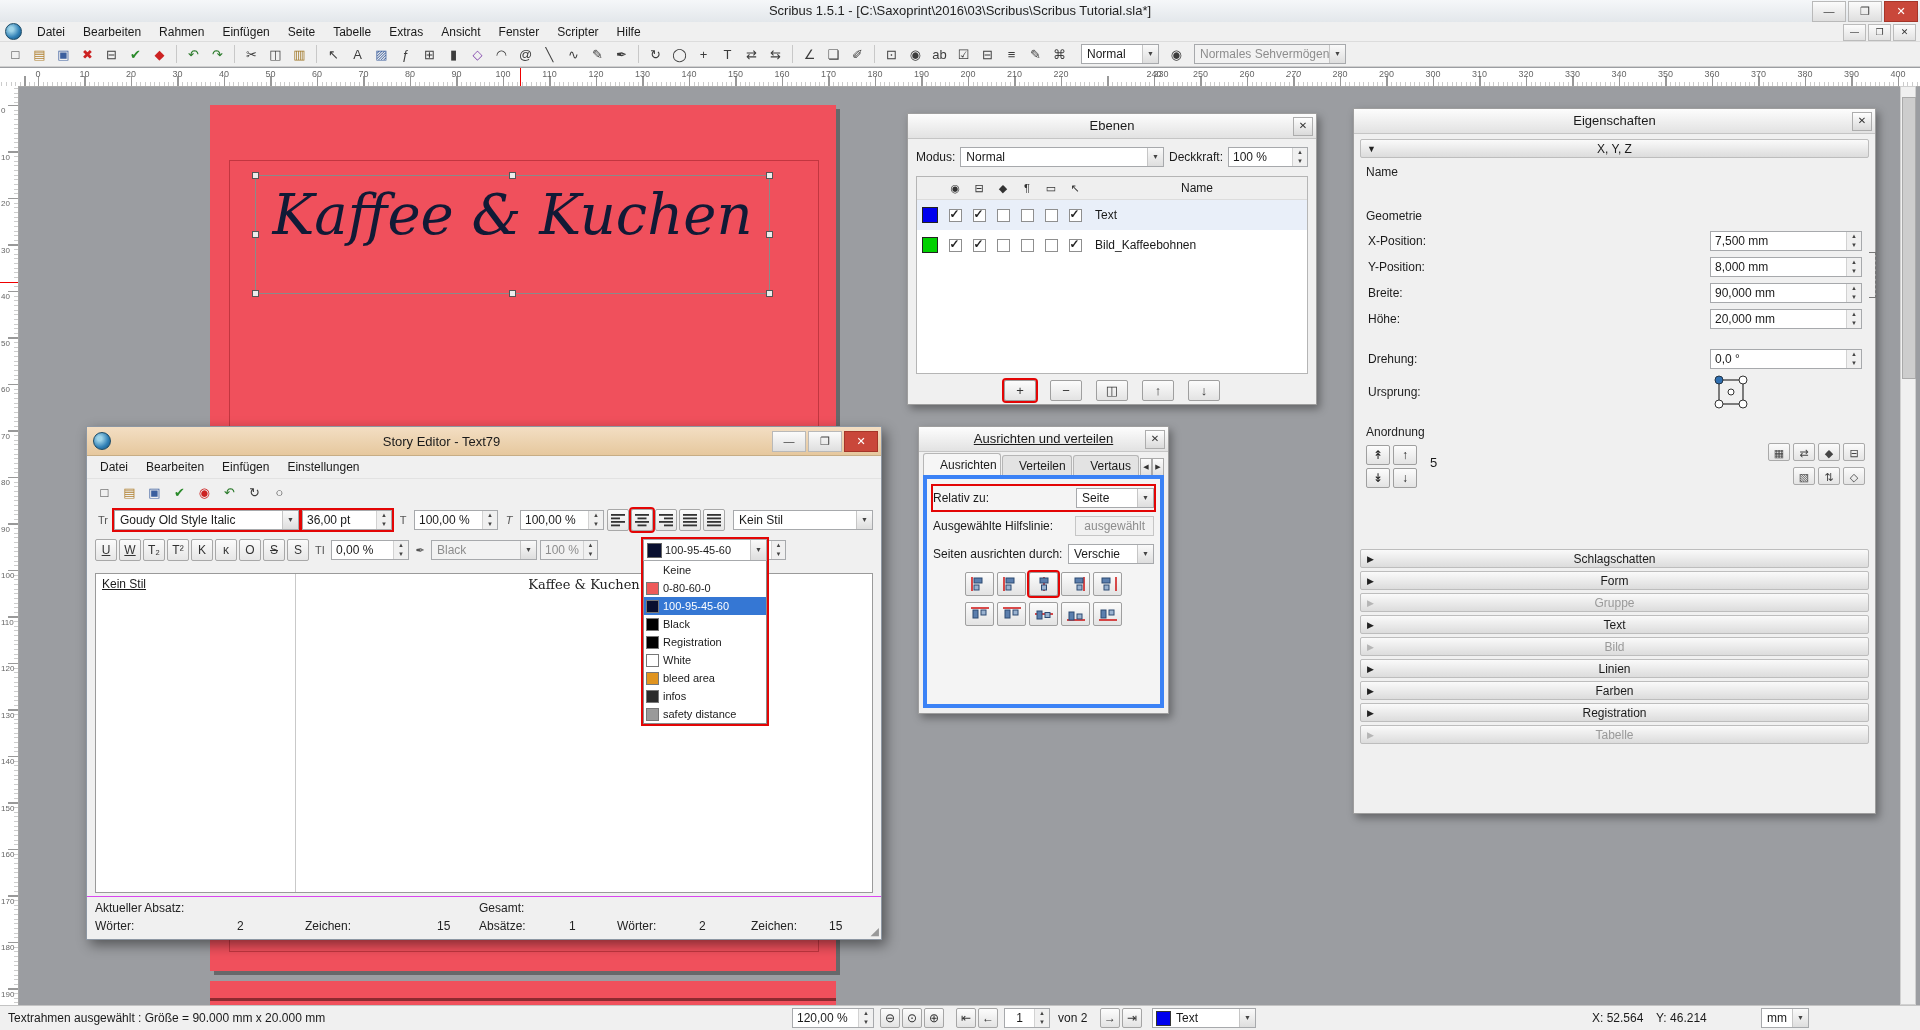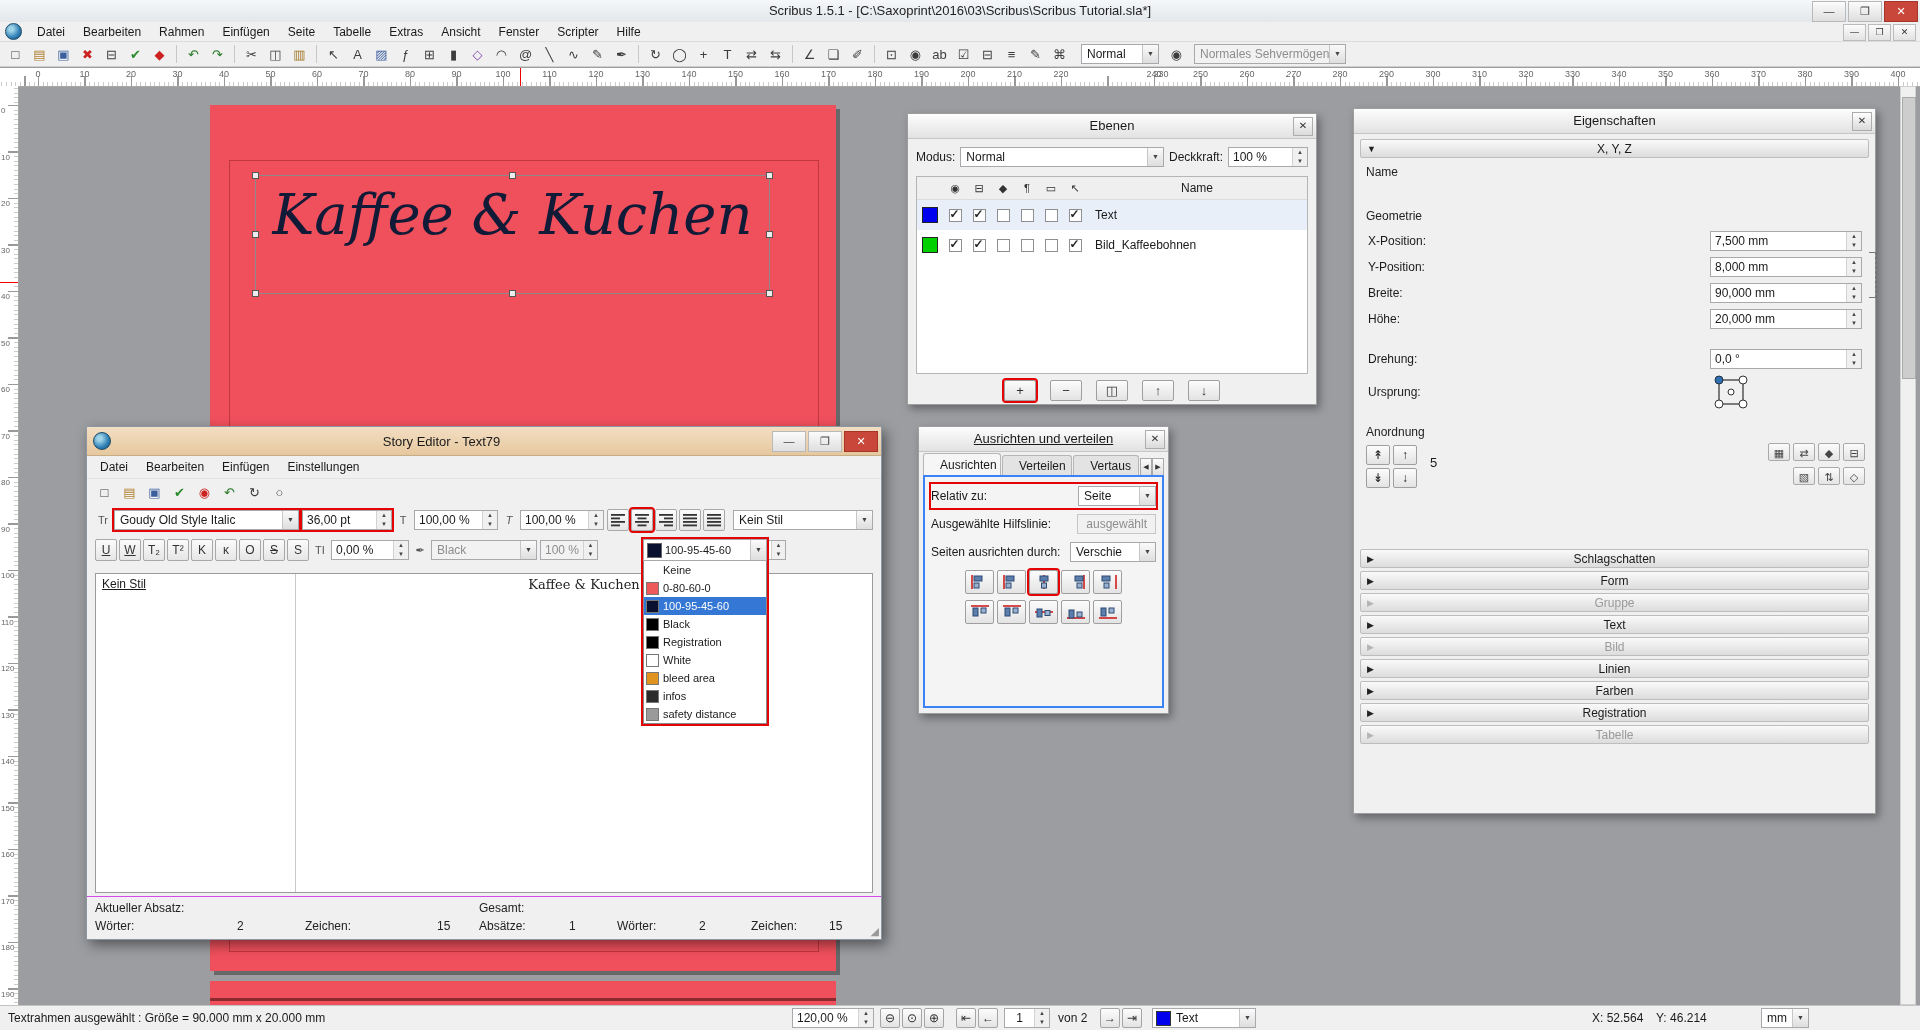--- a/index.html
+++ b/index.html
@@ -87,21 +87,21 @@
   .sqbtn{width:32px;height:21px;background:linear-gradient(#fcfcfc,#e3e3e3);border:1px solid #9f9f9f;border-radius:2px;
     text-align:center;line-height:19px;font-size:13px;color:#333;box-sizing:border-box;}
   
   #align-panel{left:918px;top:426px;width:251px;height:288px;z-index:10;text-decoration:underline;}
   #align-tabs{position:absolute;left:4px;top:27px;right:4px;height:22px;display:flex;align-items:flex-end;}
   .tab{height:20px;line-height:20px;padding:0 16px;font-size:12px;background:#e3e3e3;border:1px solid #b6b6b6;
     border-bottom:none;border-radius:3px 3px 0 0;margin-right:1px;white-space:nowrap;overflow:hidden;}
   .tab.active{background:#f6f6f6;height:22px;line-height:22px;}
   .tab-scroll{width:13px;height:16px;font-size:7px;line-height:16px;text-align:center;color:#333;
     background:linear-gradient(#fcfcfc,#e0e0e0);border:1px solid #aaa;}
-  #align-body{position:absolute;left:4px;right:4px;top:48px;bottom:5px;background:#f4f4f4;border:2px solid #3b82f6;padding:7px 6px;box-sizing:border-box;}
+  #align-body{position:absolute;left:4px;right:4px;top:48px;bottom:5px;background:#f4f4f4;border:4px solid #3b82f6;padding:7px 6px;box-sizing:border-box;}
   .arow{display:flex;align-items:center;height:24px;margin-bottom:4px;}
   .arow .albl{flex:1;font-size:12px;}
   .btn-dis{height:20px;line-height:18px;padding:0 8px;font-size:12px;color:#8d8d8d;background:#f1f1f1;border:1px solid #c6c6c6;box-sizing:border-box;}
   .agrid{display:flex;justify-content:center;gap:3px;margin-top:6px;}
   .agrid .sqbtn{width:29px;height:24px;line-height:22px;display:flex;align-items:center;justify-content:center;}
   
   #props-panel{left:1353px;top:108px;width:523px;height:706px;z-index:10;}
   .secbar{height:19px;background:linear-gradient(#fafafa,#dcdcdc);border:1px solid #bdbdbd;border-radius:2px;
     text-align:center;line-height:19px;font-size:12px;position:relative;box-sizing:border-box;}
   .secbar .tri{position:absolute;left:6px;top:0;font-size:9px;color:#222;}

